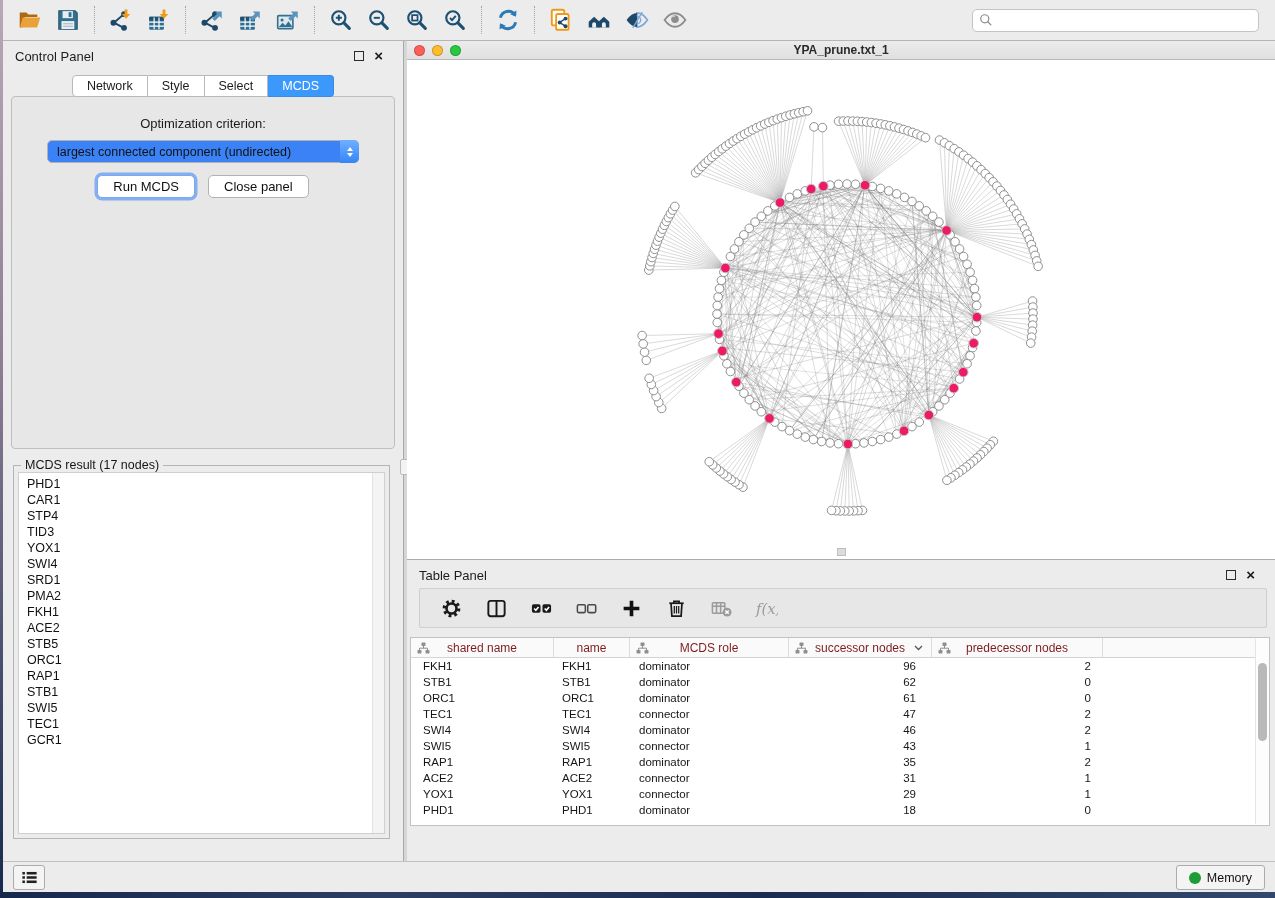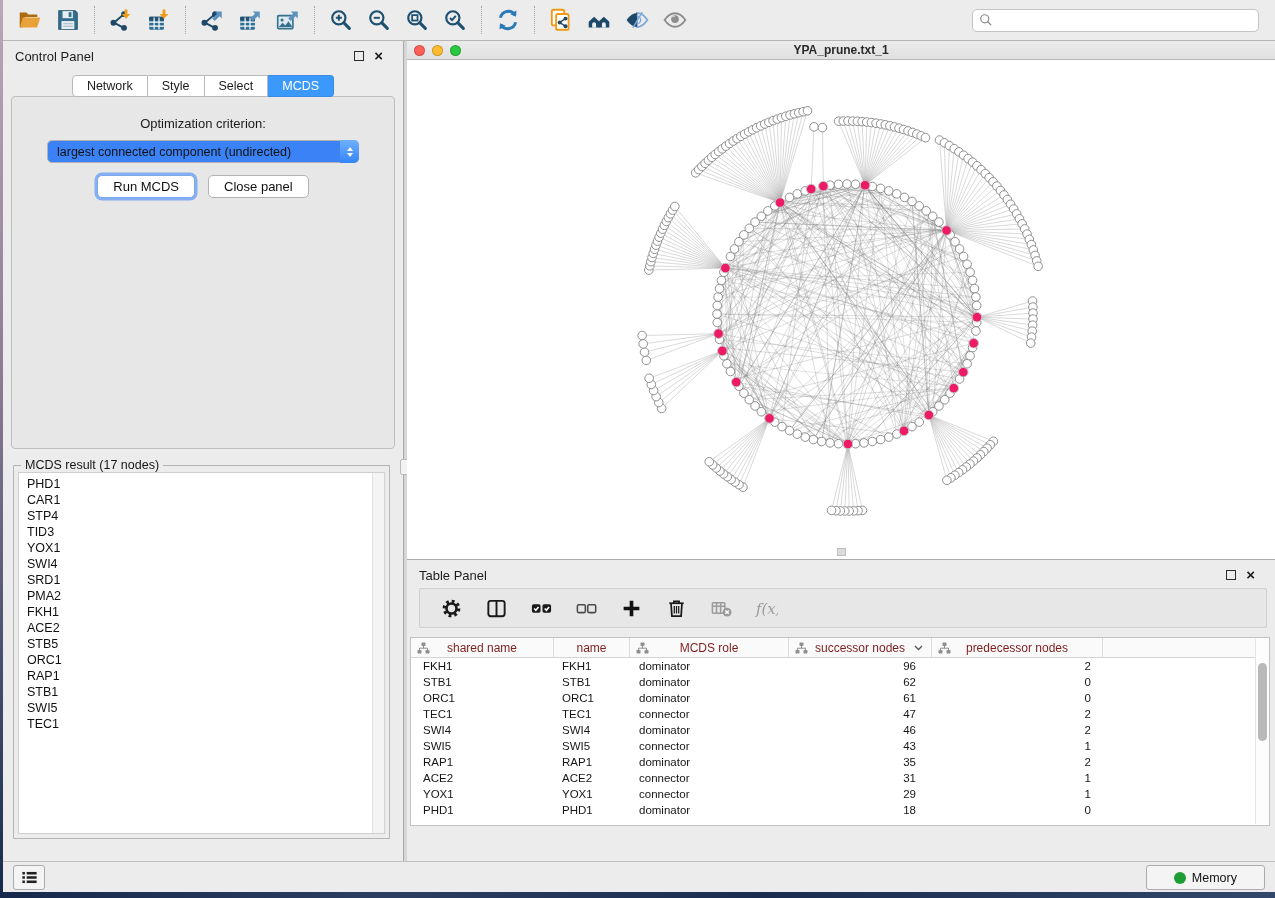--- a/index.html
+++ b/index.html
@@ -118,21 +118,21 @@
   .bt.active { background:#3b99fc; color:#fff; border-color:#3b8ae6; }
 
   
   .statusbar { position:absolute; left:0; right:0; bottom:0; height:32px; background:#ececec;
     border-top:1px solid #c2c2c2; display:flex; align-items:center; padding:0 10px; }
   .st-left { width:32px; height:25px; background:#f4f4f4; border:1px solid #ababab;
     border-radius:3px; display:flex; align-items:center; justify-content:center; }
   .st-left svg { width:19px; height:19px; }
   .st-spacer { flex:1; }
   .memory-btn { height:25px; background:#f4f4f4; border:1px solid #ababab; border-radius:3px;
-    display:flex; align-items:center; gap:6px; padding:0 27px; font-size:12.5px; color:#111;
+    display:flex; align-items:center; gap:6px; padding:0 12px; font-size:12.5px; color:#111;
     font-family:"Liberation Sans",sans-serif; }
   .memory-dot { width:12px; height:12px; border-radius:50%; }
 </style>
 </head>
 <body>
 
 <div class="desktop">
 <div class="app">
 
   <div class="toolbar" id="main-toolbar">
@@ -325,20 +325,21 @@
                 <li>SRD1</li>
                 <li>PMA2</li>
                 <li>FKH1</li>
                 <li>ACE2</li>
                 <li>STB5</li>
                 <li>ORC1</li>
                 <li>RAP1</li>
                 <li>STB1</li>
                 <li>SWI5</li>
                 <li>TEC1</li>
+                <li>GCR1</li>
               </ul>
           <div class="mcds-scroll"></div>
         </div>
       </div>
     </div>
 
     <div class="vsplit">
           <div class="grip"></div>
         </div>
 

